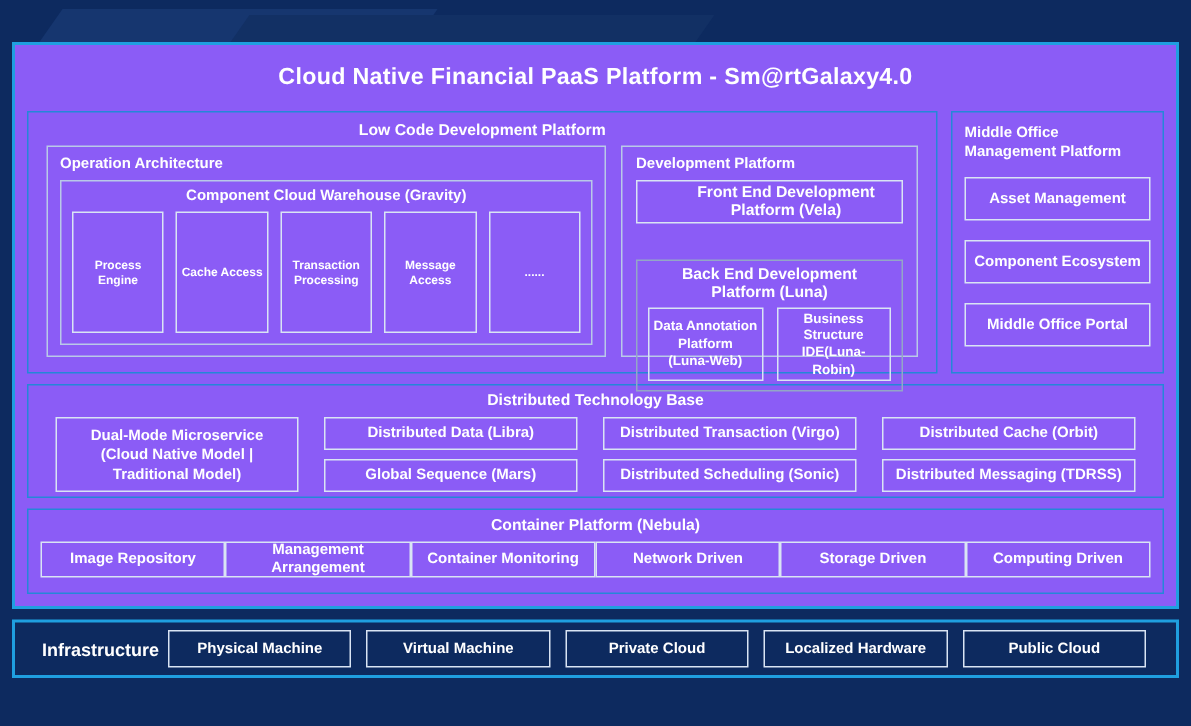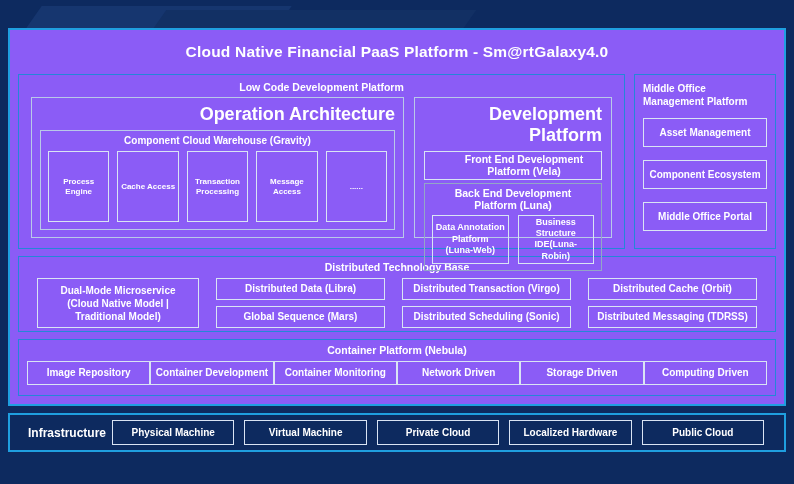--- a/index.html
+++ b/index.html
@@ -39,34 +39,34 @@
   .low-code{
     flex:1;border:1px solid var(--section);position:relative;
     padding:22px 12px 0 12px;
   }
   .low-code-header{
     position:absolute;top:6px;left:0;right:0;text-align:center;font-size:10.5px;
   }
   .low-code-row{display:flex;gap:10px;height:141px;}
 
   .op-arch{width:373px;border:1px solid var(--group);display:flex;flex-direction:column;padding:0 8px 7px 8px;}
-  .panel-big-title{font-size:18px;text-align:right;padding:6px 0 5px 0;}
+  .panel-big-title{font-size:10px;text-align:left;padding:6px 0 5px 0;}
   .group{border:1px solid var(--group);padding:4px 7px 7px 7px;flex:1;display:flex;flex-direction:column;}
   .group + .group{margin-top:7px;}
   .group-title{font-size:10px;text-align:center;margin-bottom:5px;}
   .items-row{display:flex;gap:8px;flex:1;}
   .leaf{
     border:1px solid var(--leaf);
     display:flex;flex-direction:column;align-items:center;justify-content:center;
     text-align:center;line-height:1.18;padding:1px 2px;
   }
   .items-row .leaf{flex:1;font-size:8px;}
 
   .dev-platform{flex:1;border:1px solid var(--group);display:flex;flex-direction:column;padding:0 9px 8px 9px;}
-  .vela{height:29px;font-size:10.5px;margin-bottom:3px;padding-left:24px;}
+  .vela{height:29px;font-size:10.5px;margin-bottom:24px;padding-left:24px;}
   .luna-group{flex:1;border:1px solid var(--luna);padding:3px 7px 6px 7px;display:flex;flex-direction:column;}
   .luna-title{font-size:10.5px;text-align:center;margin-bottom:4px;}
   .luna-row{display:flex;gap:9px;flex:1;}
   .luna-row .leaf{flex:1;font-size:9px;line-height:1.25;}
 
   .middle-office{width:142px;border:1px solid var(--section);padding:7px 8px;}
   .mo-header{font-size:10px;line-height:1.3;margin-bottom:10px;}
   .mo-box{height:29px;font-size:10px;margin-bottom:13px;}
 
   .distributed{margin-top:7px;height:76px;border:1px solid var(--section);padding:4px 18px 6px 18px;}
@@ -165,21 +165,21 @@
         <div class="leaf">Distributed Cache (Orbit)</div>
         <div class="leaf">Distributed Messaging (TDRSS)</div>
       </div>
     </div>
   </div>
 
   <div class="container-platform">
     <div class="section-header">Container Platform (Nebula)</div>
     <div class="cp-row">
       <div class="leaf">Image Repository</div>
-      <div class="leaf">Container Development</div>
+      <div class="leaf">Management Arrangement</div>
       <div class="leaf">Container Monitoring</div>
       <div class="leaf">Network Driven</div>
       <div class="leaf">Storage Driven</div>
       <div class="leaf">Computing Driven</div>
     </div>
   </div>
 </div>
 
 <div class="infrastructure">
   <div class="infra-label">Infrastructure</div>

